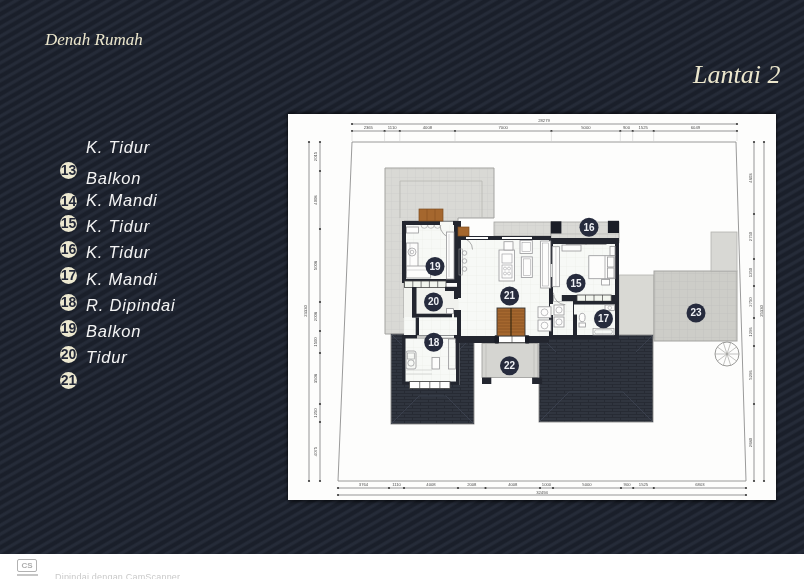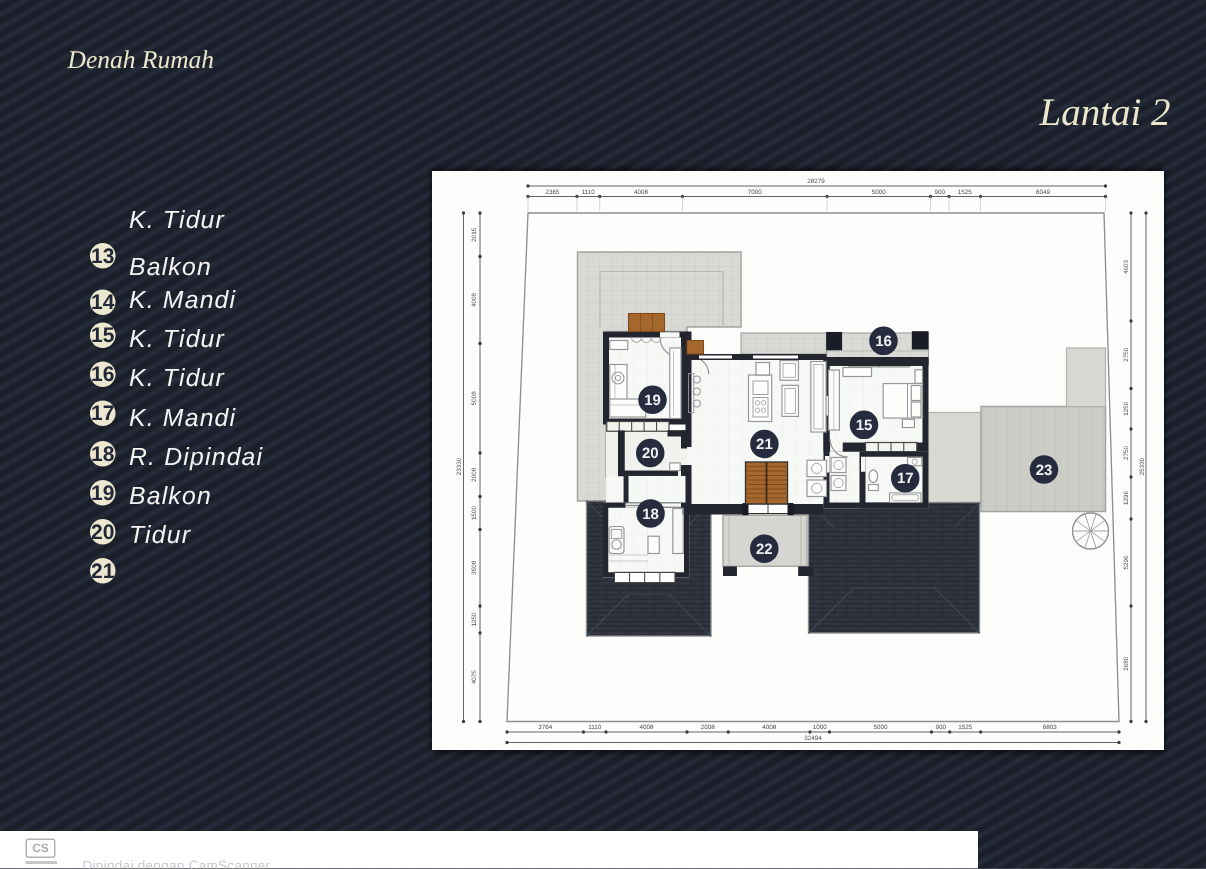--- a/index.html
+++ b/index.html
@@ -7,21 +7,21 @@
     background-color:#1e2330;
     background-image:repeating-linear-gradient(150deg, #252b38 0px, #252b38 1.6px, #1a1f2a 3.4px, #1a1f2a 6.1px, #252b38 7.7px);
     font-family:"Liberation Sans", sans-serif;}
   .title{position:absolute;color:#ebe6cc;font-family:"Liberation Serif",serif;font-style:italic;font-size:25px;}
   .leg{position:absolute;left:60px;display:flex;align-items:center;height:18px;}
   .leg .c{width:17px;height:17px;border-radius:50%;background:#ece8d0;color:#232838;
     font-size:14px;font-weight:bold;display:flex;align-items:center;justify-content:center;flex:0 0 17px;margin-top:46px;}
   .leg .t{color:#f4f4f4;font-size:16.5px;margin-left:9px;white-space:nowrap;letter-spacing:0.8px;font-style:italic;}
   #panel{position:absolute;left:288px;top:114px;width:488px;height:386px;background:#fdfdfc;
     box-shadow:0 -2px 3px rgba(0,0,0,0.5), 0 2px 3px rgba(0,0,0,0.5);}
-  #bottombar{position:absolute;left:0;top:554px;width:652px;height:25px;background:#ffffff;}
+  #bottombar{position:absolute;left:0;top:554px;width:804px;height:25px;background:#ffffff;}
   .cs{position:absolute;left:17px;top:5px;width:18px;height:11px;border:1.5px solid #b2b2b2;border-radius:2px;
     color:#adadad;font-size:8px;font-weight:bold;text-align:center;line-height:11px;}
   .csbar{position:absolute;left:17px;top:19.5px;width:21px;height:2.5px;background:#c6c6c6;}
   .cstext{position:absolute;left:55px;top:18px;color:#c9c9c9;font-size:9px;letter-spacing:0.2px;}
 </style>
 </head>
 <body>
 <div id="stage">
 
   <div class="title" style="left:45px;top:30px;font-size:17px;">Denah Rumah</div>

